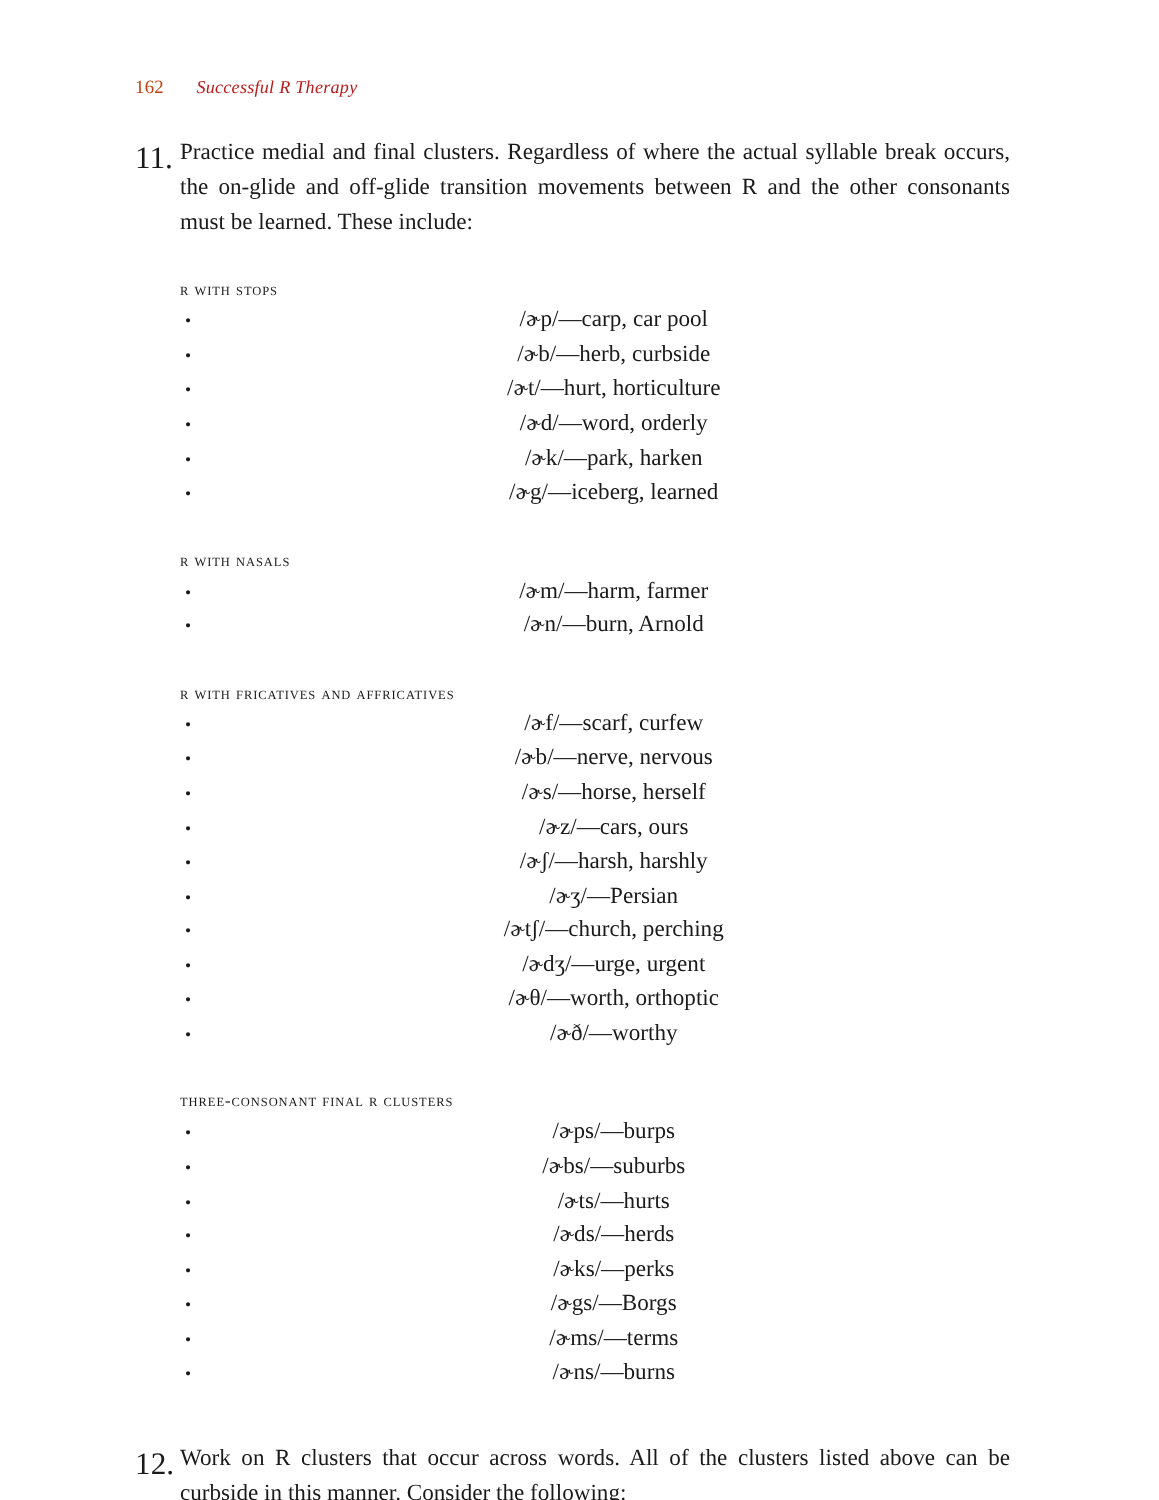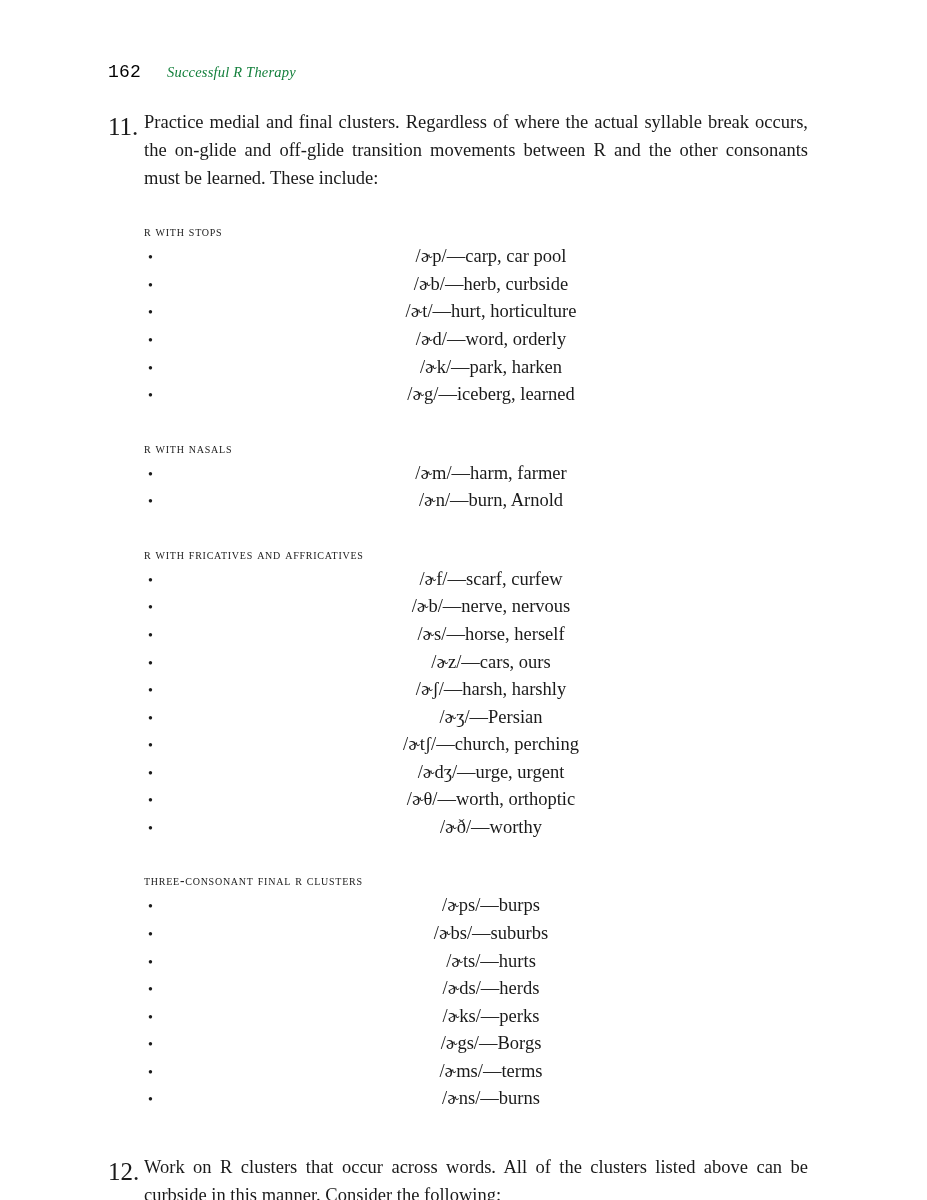--- a/index.html
+++ b/index.html
@@ -28,28 +28,28 @@
     top: 62px;
     left: 108px;
     right: 108px;
     display: flex;
     align-items: baseline;
     gap: 26px;
     font-size: 14.5px;
     letter-spacing: 0.2px;
   }
   .folio {
-    font-family: Liberation Mono, monospace;
-    font-size: 18px;
-    color: #000000;
+    font-family: Liberation Serif, serif;
+    font-size: 15px;
+    color: #c2410c;
   }
   .head-title {
     font-style: italic;
     font-size: 14.5px;
-    color: #15803d;
+    color: #b91c1c;
   }
   
   .body {
     position: absolute;
     top: 100px;
     left: 108px;
     width: 700px;
   }
   .numbered-item {
     display: flex;

